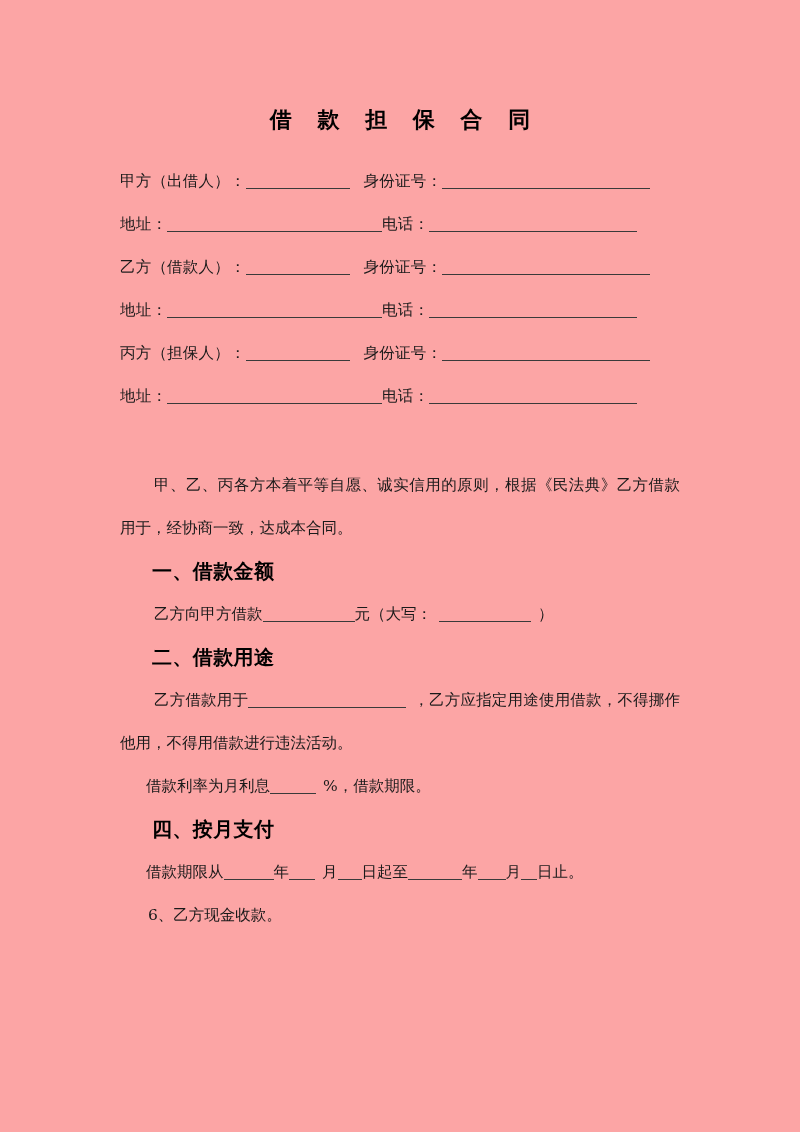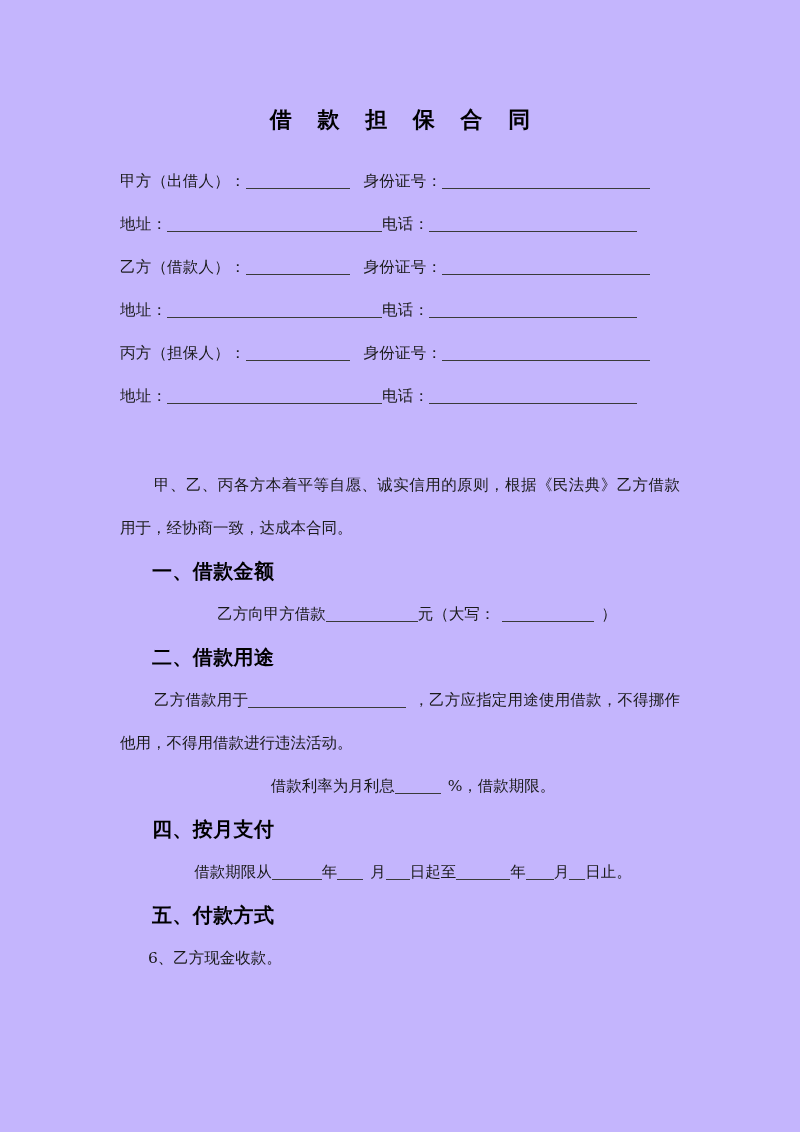--- a/index.html
+++ b/index.html
@@ -11,21 +11,21 @@
     width: 800px;
     height: 1132px;
     font-family: "DejaVu Serif", "Liberation Serif", serif;
     color: #1a1a1a;
     -webkit-font-smoothing: antialiased;
   }
   .page {
     position: relative;
     width: 800px;
     height: 1132px;
-    background: #c4b5fd;
+    background: #fca5a5;
     box-sizing: border-box;
     padding: 0 120px;
   }
   .doc-title {
     margin: 0;
     padding-top: 104px;
     text-align: center;
     font-size: 22px;
     font-weight: 700;
     letter-spacing: 9px;
@@ -72,21 +72,20 @@
 
   .body-block {
     margin-top: 46px;
   }
   .para {
     font-size: 15.5px;
     line-height: 43px;
     margin: 0;
     white-space: nowrap;
     color: #1a1a1a;
-    text-align: center;
   }
   .para.wrap {
     white-space: normal;
     text-align: justify;
     text-justify: inter-ideograph;
   }
   .indent-2 { text-indent: 34px; }
   .indent-1 { text-indent: 26px; }
   .heading {
     font-size: 20px;
@@ -145,18 +144,17 @@
     <p class="para indent-2"><span>乙方向甲方借款</span><span class="blank b-amount"></span><span>元（大写：</span><span class="gap-sm"></span><span class="blank b-upper"></span><span class="gap-sm"></span><span>）</span></p>
 
     <p class="heading">二、借款用途</p>
     <p class="para wrap indent-2"><span>乙方借款用于</span><span class="blank b-use"></span><span class="gap-sm"></span><span>，乙方应指定用途使用借款，不得挪作他用，不得用借款进行违法活动。</span></p>
 
     <p class="para indent-1"><span>借款利率为月利息</span><span class="blank b-rate"></span><span class="gap-sm"></span><span>%，借款期限。</span></p>
 
     <p class="heading">四、按月支付</p>
     <p class="para indent-1"><span>借款期限从</span><span class="blank b-year"></span><span>年</span><span class="blank b-month"></span><span class="gap-sm"></span><span>月</span><span class="blank b-day"></span><span>日起至</span><span class="blank b-year2"></span><span>年</span><span class="blank b-month2"></span><span>月</span><span class="blank b-day2"></span><span>日止。</span></p>
 
-    <p class="heading">五、付款方式</p>
 
     <p class="numitem">6、乙方现金收款。</p>
   </div>
 
 </div>
 
 </body></html>

